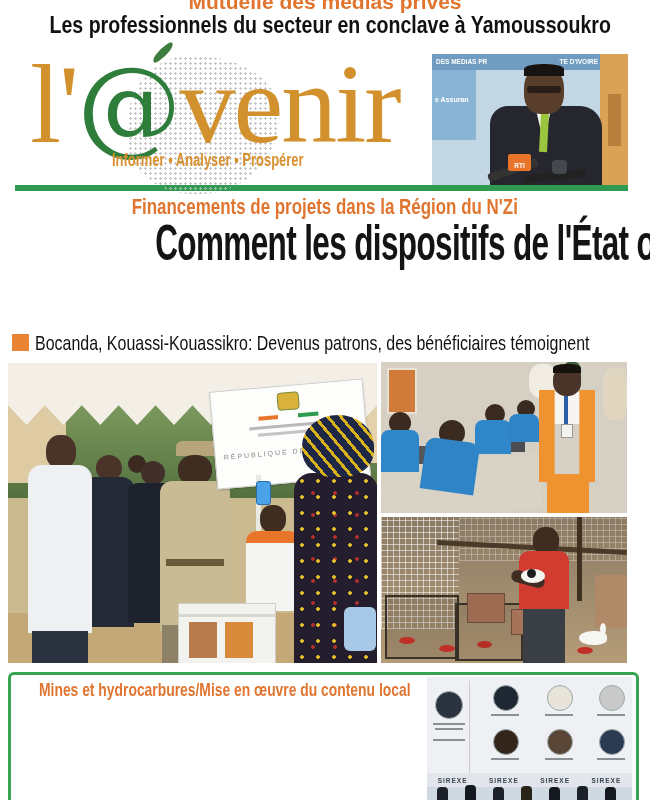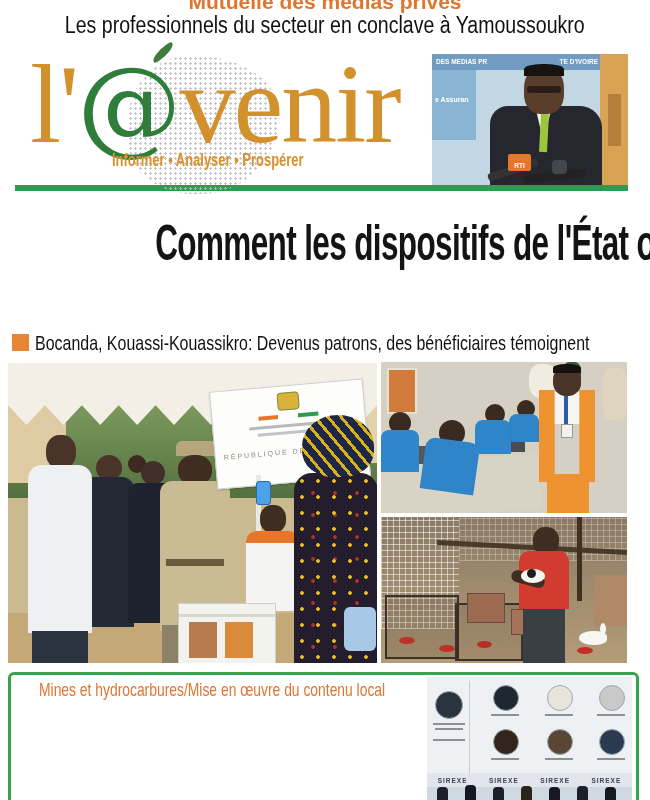--- a/index.html
+++ b/index.html
@@ -3,21 +3,21 @@
 <meta charset="utf-8">
 <style>
   html,body{margin:0;padding:0;background:#777;}
   #page{position:relative;width:650px;height:800px;background:#ffffff;overflow:hidden;
         font-family:"Liberation Sans",sans-serif;margin:0 auto;}
   .abs{position:absolute;}
   .nw{white-space:nowrap;display:inline-block;}
   .ctr{width:100%;text-align:center;}
   
   .top-kicker{top:-10px;color:#e0762e;font-weight:bold;font-size:21px;}
-  .top-headline{top:12px;color:#111;font-weight:normal;font-size:23px;}
+  .top-headline{top:12px;color:#111;font-weight:bold;font-size:23px;}
   .top-headline .nw{transform:scaleX(.85);}
   .logo{left:30px;top:40px;font-family:"Liberation Serif",serif;font-size:112px;line-height:1.15;
         color:#d2912c;letter-spacing:-2px;z-index:3;}
   .logo .at{color:#2e7d3b;font-size:.93em;font-family:"DejaVu Serif",serif;}
   .map-dots{left:128px;top:56px;width:152px;height:138px;z-index:1;opacity:.85;
         background-image:radial-gradient(#bdbdbd 1px,transparent 1.4px);background-size:5px 5px;
         border-radius:42% 58% 55% 45%/50% 45% 60% 40%;}
   .feather{left:150px;top:48px;width:26px;height:9px;background:#3f7d3f;z-index:4;
         border-radius:80% 20% 80% 20%;transform:rotate(-35deg);}
   .tagline{left:112px;top:150px;color:#d9912f;font-weight:bold;font-size:18px;z-index:3;}
@@ -33,21 +33,21 @@
   .lead-kicker .nw{transform:scaleX(.77);}
   .lead-headline{top:219px;color:#141414;font-weight:bold;font-size:50px;line-height:48px;letter-spacing:-1px;}
   .lead-headline .nw{transform:scaleX(.63);}
   .lead-subhead{left:12px;top:331px;display:flex;align-items:flex-start;color:#111;font-size:21px;}
   .sq{width:17px;height:17px;background:#e88434;margin:3px 6px 0 0;flex:none;}
   .lead-subhead .nw{transform:scaleX(.76);transform-origin:left center;}
   
   .photo{overflow:hidden;background:#cbb98f;}
   
   .bottom-box{left:8px;top:672px;width:625px;height:170px;border:3px solid #39a351;border-radius:6px;background:#fff;}
-  .b-kicker{left:28px;top:4px;color:#e0752f;font-weight:normal;font-size:19px;position:absolute;}
+  .b-kicker{left:28px;top:4px;color:#e0752f;font-weight:bold;font-size:19px;position:absolute;}
   .b-kicker .nw{transform:scaleX(.73);transform-origin:left center;}
   .b-headline{left:12px;top:24px;position:absolute;color:#141414;font-weight:bold;font-size:37px;line-height:38px;letter-spacing:-1px;}
   .b-headline .nw{transform:scaleX(.60);transform-origin:left center;display:block;}
   .b-subhead{left:8px;top:98px;position:absolute;display:flex;align-items:flex-start;color:#111;font-size:21px;}
   .b-subhead .sq{width:15px;height:15px;margin-top:4px;}
   .b-subhead .nw{transform:scaleX(.70);transform-origin:left center;}
   
   .sirexe{font-size:6.5px;font-weight:bold;color:#3a4350;letter-spacing:1px;}
   .pcirc{border-radius:50%;border:1px solid #9aa;position:absolute;}
   .nbar{position:absolute;height:2px;background:#8b8f96;}
@@ -86,20 +86,21 @@
     <div class="abs" style="left:55px;top:112px;width:52px;height:8px;background:#333;transform:rotate(-18deg);border-radius:3px;"></div>
     <div class="abs" style="left:92px;top:118px;width:62px;height:8px;background:#222;transform:rotate(-6deg);border-radius:3px;"></div>
     <div class="abs" style="left:120px;top:106px;width:15px;height:14px;background:#44474c;border-radius:4px;"></div>
     <div class="abs" style="left:76px;top:100px;width:23px;height:17px;background:#e8762a;border-radius:2px;text-align:center;">
       <span style="color:#fff;font-size:6.5px;font-weight:bold;line-height:17px;">RTI</span>
     </div>
   </div>
 
   <div class="abs green-rule"></div>
 
+  <div class="abs ctr lead-kicker"><span class="nw">Financements de projets dans la Région du N'Zi</span></div>
   <div class="abs ctr lead-headline">
     <div><span class="nw">Comment les dispositifs de l'État ont</span></div>
   </div>
   <div class="abs lead-subhead">
     <span class="sq"></span>
     <span class="nw">Bocanda, Kouassi-Kouassikro: Devenus patrons, des bénéficiaires témoignent</span>
   </div>
 
   <div class="abs photo" style="left:8px;top:363px;width:369px;height:300px;">
     <div class="abs" style="left:0;top:40px;width:369px;height:95px;background:linear-gradient(#7c9a5e,#55703f);"></div>

